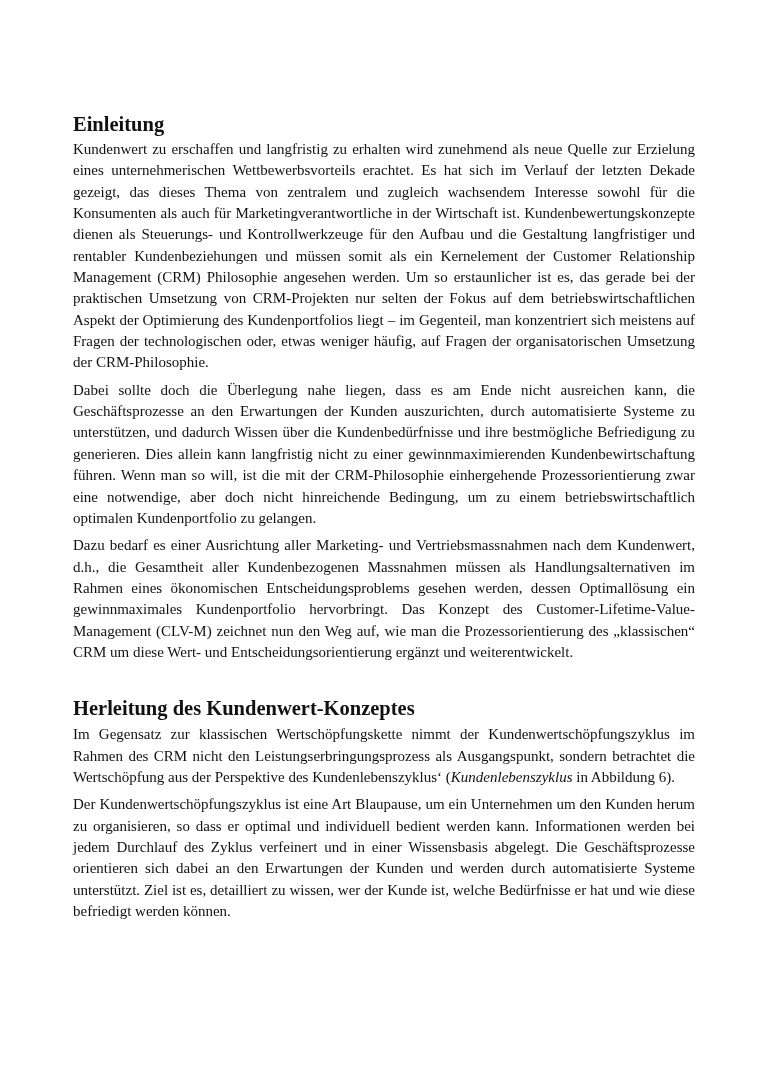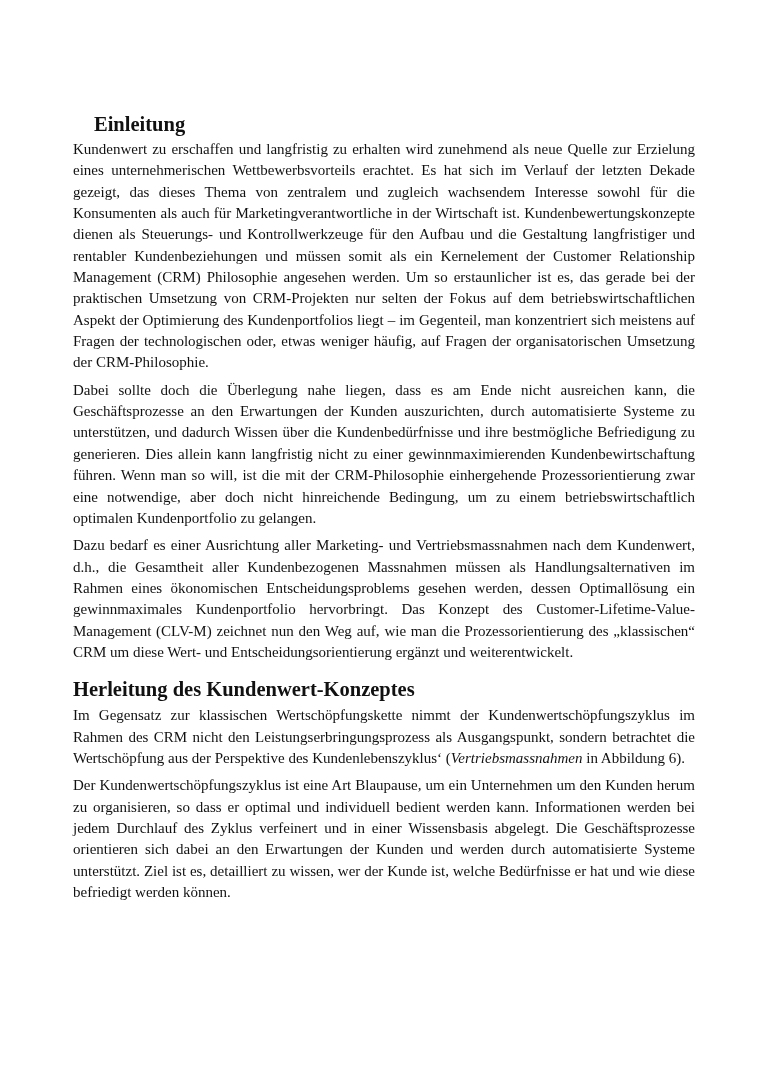--- a/index.html
+++ b/index.html
@@ -27,37 +27,37 @@
     line-height: 25px;
     margin: 0;
     letter-spacing: -0.1px;
   }
   .section-heading {
     font-weight: bold;
     font-size: 20.5px;
     line-height: 25px;
     margin: 0;
   }
-  .h-intro { margin-top: 32px; margin-bottom: 2px; margin-left: 21px; }
-  .h-derive { margin-top: 14px; margin-bottom: 3px; }
+  .h-intro { margin-top: 32px; margin-bottom: 2px; }
+  .h-derive { margin-top: 33px; margin-bottom: 3px; }
   .para {
     font-size: 15px;
     line-height: 21.35px;
     text-align: justify;
     margin: 0 0 6px 0;
     hyphens: none;
   }
   .para span.ital { font-style: italic; }
 </style>
 </head>
 <body>
 
 <div class="page">
 
   <h2 class="section-heading h-intro">Einleitung</h2>
   <p class="para">Kundenwert zu erschaffen und langfristig zu erhalten wird zunehmend als neue Quelle zur Erzielung eines unternehmerischen Wettbewerbsvorteils erachtet. Es hat sich im Verlauf der letzten Dekade gezeigt, das dieses Thema von zentralem und zugleich wachsendem Interesse sowohl für die Konsumenten als auch für Marketingverantwortliche in der Wirtschaft ist. Kundenbewertungskonzepte dienen als Steuerungs- und Kontrollwerkzeuge für den Aufbau und die Gestaltung langfristiger und rentabler Kundenbeziehungen und müssen somit als ein Kernelement der Customer Relationship Management (CRM) Philosophie angesehen werden. Um so erstaunlicher ist es, das gerade bei der praktischen Umsetzung von CRM-Projekten nur selten der Fokus auf dem betriebswirtschaftlichen Aspekt der Optimierung des Kundenportfolios liegt – im Gegenteil, man konzentriert sich meistens auf Fragen der technologischen oder, etwas weniger häufig, auf Fragen der organisatorischen Umsetzung der CRM-Philosophie.</p>
   <p class="para">Dabei sollte doch die Überlegung nahe liegen, dass es am Ende nicht ausreichen kann, die Geschäftsprozesse an den Erwartungen der Kunden auszurichten, durch automatisierte Systeme zu unterstützen, und dadurch Wissen über die Kundenbedürfnisse und ihre bestmögliche Befriedigung zu generieren. Dies allein kann langfristig nicht zu einer gewinnmaximierenden Kundenbewirtschaftung führen. Wenn man so will, ist die mit der CRM-Philosophie einhergehende Prozessorientierung zwar eine notwendige, aber doch nicht hinreichende Bedingung, um zu einem betriebswirtschaftlich optimalen Kundenportfolio zu gelangen.</p>
   <p class="para">Dazu bedarf es einer Ausrichtung aller Marketing- und Vertriebsmassnahmen nach dem Kundenwert, d.h., die Gesamtheit aller Kundenbezogenen Massnahmen müssen als Handlungsalternativen im Rahmen eines ökonomischen Entscheidungsproblems gesehen werden, dessen Optimallösung ein gewinnmaximales Kundenportfolio hervorbringt. Das Konzept des Customer-Lifetime-Value-Management (CLV-M) zeichnet nun den Weg auf, wie man die Prozessorientierung des „klassischen“ CRM um diese Wert- und Entscheidungsorientierung ergänzt und weiterentwickelt.</p>
 
   <h2 class="section-heading h-derive">Herleitung des Kundenwert-Konzeptes</h2>
-  <p class="para"><span>Im Gegensatz zur klassischen Wertschöpfungskette nimmt der Kundenwertschöpfungszyklus im Rahmen des CRM nicht den Leistungserbringungsprozess als Ausgangspunkt, sondern betrachtet die Wertschöpfung aus der Perspektive des Kundenlebenszyklus‘ (</span><span class="ital">Vertriebsmassnahmen</span><span> in Abbildung 6).</span></p>
+  <p class="para"><span>Im Gegensatz zur klassischen Wertschöpfungskette nimmt der Kundenwertschöpfungszyklus im Rahmen des CRM nicht den Leistungserbringungsprozess als Ausgangspunkt, sondern betrachtet die Wertschöpfung aus der Perspektive des Kundenlebenszyklus‘ (</span><span class="ital">Kundenlebenszyklus</span><span> in Abbildung 6).</span></p>
   <p class="para">Der Kundenwertschöpfungszyklus ist eine Art Blaupause, um ein Unternehmen um den Kunden herum zu organisieren, so dass er optimal und individuell bedient werden kann. Informationen werden bei jedem Durchlauf des Zyklus verfeinert und in einer Wissensbasis abgelegt. Die Geschäftsprozesse orientieren sich dabei an den Erwartungen der Kunden und werden durch automatisierte Systeme unterstützt. Ziel ist es, detailliert zu wissen, wer der Kunde ist, welche Bedürfnisse er hat und wie diese befriedigt werden können.</p>
 </div>
 
 </body></html>

